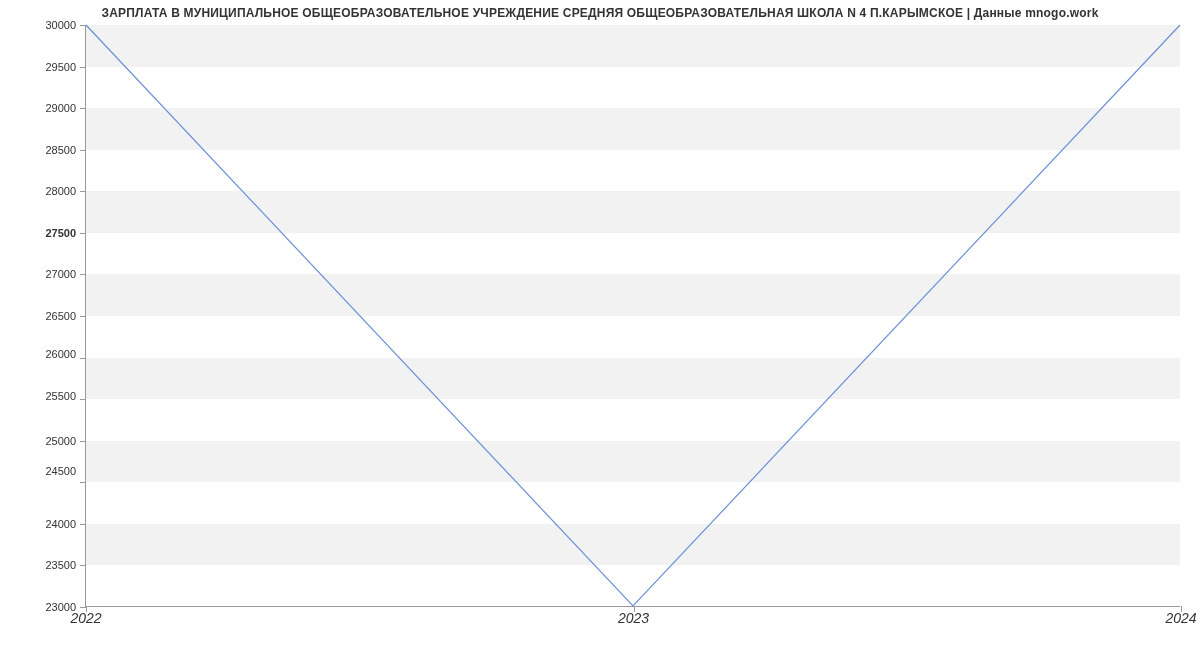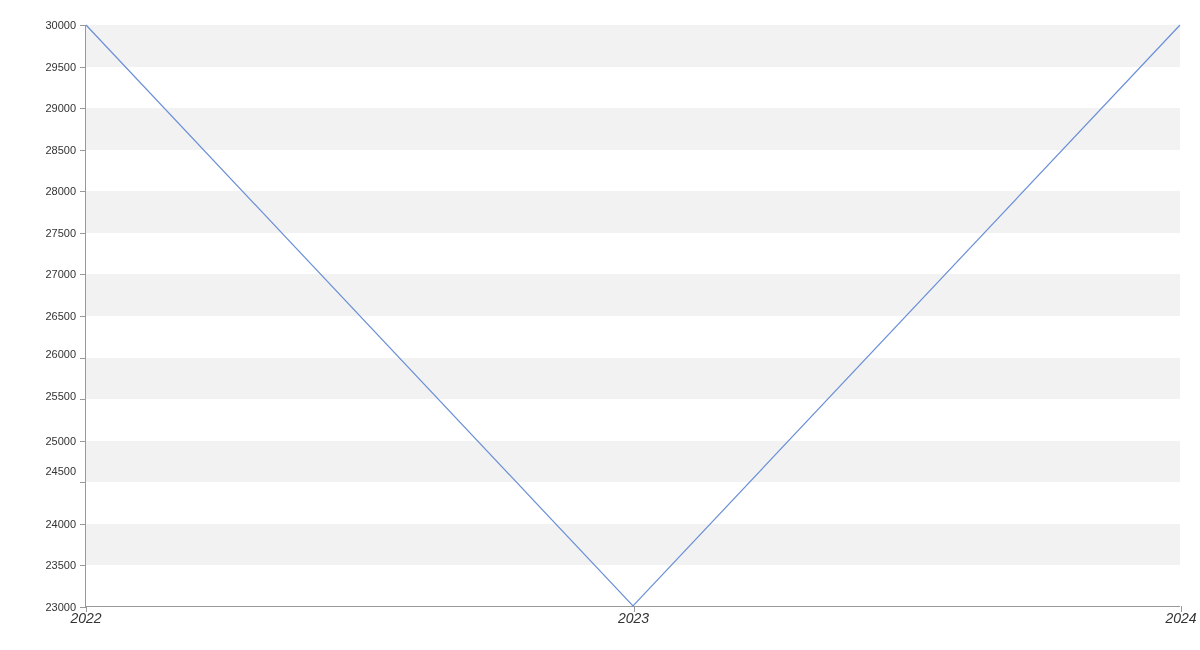--- a/index.html
+++ b/index.html
@@ -83,20 +83,21 @@
   .line-path {
     fill: none;
     stroke: #6a8fd8;
     stroke-width: 1.2;
   }
 </style>
 </head>
 <body>
 
 <div class="chart-container">
+  <div class="title">ЗАРПЛАТА В МУНИЦИПАЛЬНОЕ ОБЩЕОБРАЗОВАТЕЛЬНОЕ УЧРЕЖДЕНИЕ СРЕДНЯЯ ОБЩЕОБРАЗОВАТЕЛЬНАЯ ШКОЛА N 4 П.КАРЫМСКОЕ | Данные mnogo.work</div>
   <div class="plot-area" id="plot">
       <div class="grid-band" style="top: 0px; height: 41.5714px;"></div>
       <div class="grid-band" style="top: 83.1429px; height: 41.5714px;"></div>
       <div class="grid-band" style="top: 166.286px; height: 41.5714px;"></div>
       <div class="grid-band" style="top: 249.429px; height: 41.5714px;"></div>
       <div class="grid-band" style="top: 332.571px; height: 41.5714px;"></div>
       <div class="grid-band" style="top: 415.714px; height: 41.5714px;"></div>
       <div class="grid-band" style="top: 498.857px; height: 41.5714px;"></div>
     <svg class="line-svg" id="line-svg" preserveAspectRatio="none" viewBox="0 0 1095 582">
         <path d="M0,0 L547.5,582 L1095,0" class="line-path" stroke="#6a8fd8"></path>
@@ -113,21 +114,21 @@
       <div class="y-label" style="top: 415.714px;">25000</div>
       <div class="y-tick" style="top: 374.143px;"></div>
       <div class="y-label" style="top: 371px;">25500</div>
       <div class="y-tick" style="top: 332.571px;"></div>
       <div class="y-label" style="top: 329px;">26000</div>
       <div class="y-tick" style="top: 291px;"></div>
       <div class="y-label" style="top: 291px;">26500</div>
       <div class="y-tick" style="top: 249.429px;"></div>
       <div class="y-label" style="top: 249.429px;">27000</div>
       <div class="y-tick" style="top: 207.857px;"></div>
-      <div class="y-label" style="top: 207.857px;">27500</div>
+      <div class="y-label" style="top: 207.857px; font-weight: bold;">27500</div>
       <div class="y-tick" style="top: 166.286px;"></div>
       <div class="y-label" style="top: 166.286px;">28000</div>
       <div class="y-tick" style="top: 124.714px;"></div>
       <div class="y-label" style="top: 124.714px;">28500</div>
       <div class="y-tick" style="top: 83.1429px;"></div>
       <div class="y-label" style="top: 83.1429px;">29000</div>
       <div class="y-tick" style="top: 41.5714px;"></div>
       <div class="y-label" style="top: 41.5714px;">29500</div>
       <div class="y-tick" style="top: 0px;"></div>
       <div class="y-label" style="top: 0px;">30000</div>

